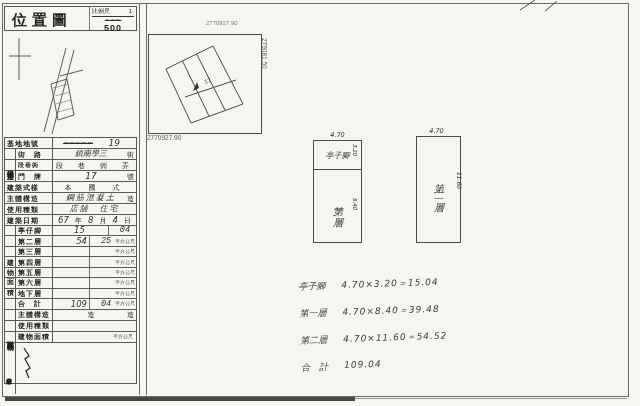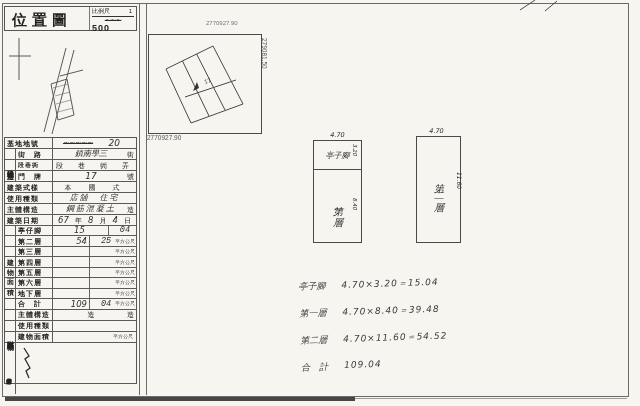--- a/index.html
+++ b/index.html
@@ -10,21 +10,21 @@
   .outer{left:2px;top:3px;width:625px;height:392px;border:1px solid #6a6a6a;}
   .vsep{top:3px;width:1px;height:392px;background:#6a6a6a;}
   .bottomband{left:5px;top:397px;width:350px;height:4px;background:#474747;}
   .bottomthin{left:355px;top:398px;width:272px;height:1px;background:#9a9a9a;}
   
   .titlebox{left:4px;top:6px;width:133px;height:25px;border:1px solid #555;display:flex;box-sizing:border-box;}
   .title{font-size:15px;font-weight:bold;letter-spacing:5px;padding:4px 0 0 7px;flex:1;}
   .scaleblk{width:47px;border-left:1px solid #777;font-size:6px;padding:1px 2px;box-sizing:border-box;line-height:1.15;}
   .scaletop{display:flex;justify-content:space-between;border-bottom:1px solid #333;padding:0 2px 1px 0;}
   .scribble{text-decoration:line-through;color:#333;}
-  .scaleden{font-size:9px;font-weight:bold;letter-spacing:1px;}
+  .scaleden{font-size:9px;font-weight:bold;text-align:center;letter-spacing:1px;}
   
   .hw{font-style:italic;color:#2d2d2d;font-family:"DejaVu Sans",sans-serif;}
   
   .form{left:4px;top:137px;width:133px;border:1px solid #555;border-bottom:none;box-sizing:border-box;}
   .fr{position:relative;display:flex;align-items:center;border-bottom:1px solid #5a5a5a;height:11px;font-size:7px;line-height:1;box-sizing:border-box;}
   .fr.area{height:10.45px;}
   .fr.seal{height:41px;}
   .fr.g{padding-left:11px;}
   .lab{width:37px;height:100%;box-sizing:border-box;border-right:1px solid #5a5a5a;display:flex;align-items:center;padding-left:2px;font-weight:bold;letter-spacing:1px;white-space:nowrap;overflow:hidden;}
   .lab.full{width:48px;}
@@ -102,21 +102,21 @@
   <div class="abs form">
     <div class="strip strip-loc">建物座落</div>
     <div class="strip strip-area">建物面積</div>
     <div class="strip strip-annex">附屬建物</div>
     <div class="strip strip-seal">所有權人印章</div>
 
     <div class="fr">
       <div class="lab full">基地地號</div>
       <div class="val">
         <span class="scribble hw" style="font-size:6px;margin-left:8px;">〜〜〜〜〜</span>
-        <span class="hw" style="font-size:9px;margin-left:auto;margin-right:14px;">20</span>
+        <span class="hw" style="font-size:9px;margin-left:auto;margin-right:14px;">19</span>
       </div>
     </div>
 
     <div class="fr g">
       <div class="lab">街　路</div>
       <div class="val">
         <span class="hw cen" style="font-size:8px;">鎮南學三</span>
         <span class="suf">街</span>
       </div>
     </div>
@@ -137,32 +137,32 @@
     </div>
 
     <div class="fr">
       <div class="lab full">建築式樣</div>
       <div class="val">
           <span class="cen" style="letter-spacing:5px;">本　國　式</span>
         </div>
     </div>
 
     <div class="fr">
-      <div class="lab full">使用種類</div>
-      <div class="val">
-          <span class="hw cen" style="font-size:8px;letter-spacing:2px;">店舖　住宅</span>
-        </div>
-    </div>
-
-    <div class="fr">
       <div class="lab full">主體構造</div>
       <div class="val">
         <span class="hw cen" style="font-size:8px;letter-spacing:2px;">鋼筋混凝土</span>
         <span class="suf">造</span>
       </div>
+    </div>
+
+    <div class="fr">
+      <div class="lab full">使用種類</div>
+      <div class="val">
+          <span class="hw cen" style="font-size:8px;letter-spacing:2px;">店舖　住宅</span>
+        </div>
     </div>
 
     <div class="fr">
       <div class="lab full">建築日期</div>
       <div class="val" style="justify-content:space-around;">
         <span class="hw" style="font-size:8.5px;">67</span>
         <span>年</span>
         <span class="hw" style="font-size:8.5px;">8</span>
         <span>月</span>
         <span class="hw" style="font-size:8.5px;">4</span>

